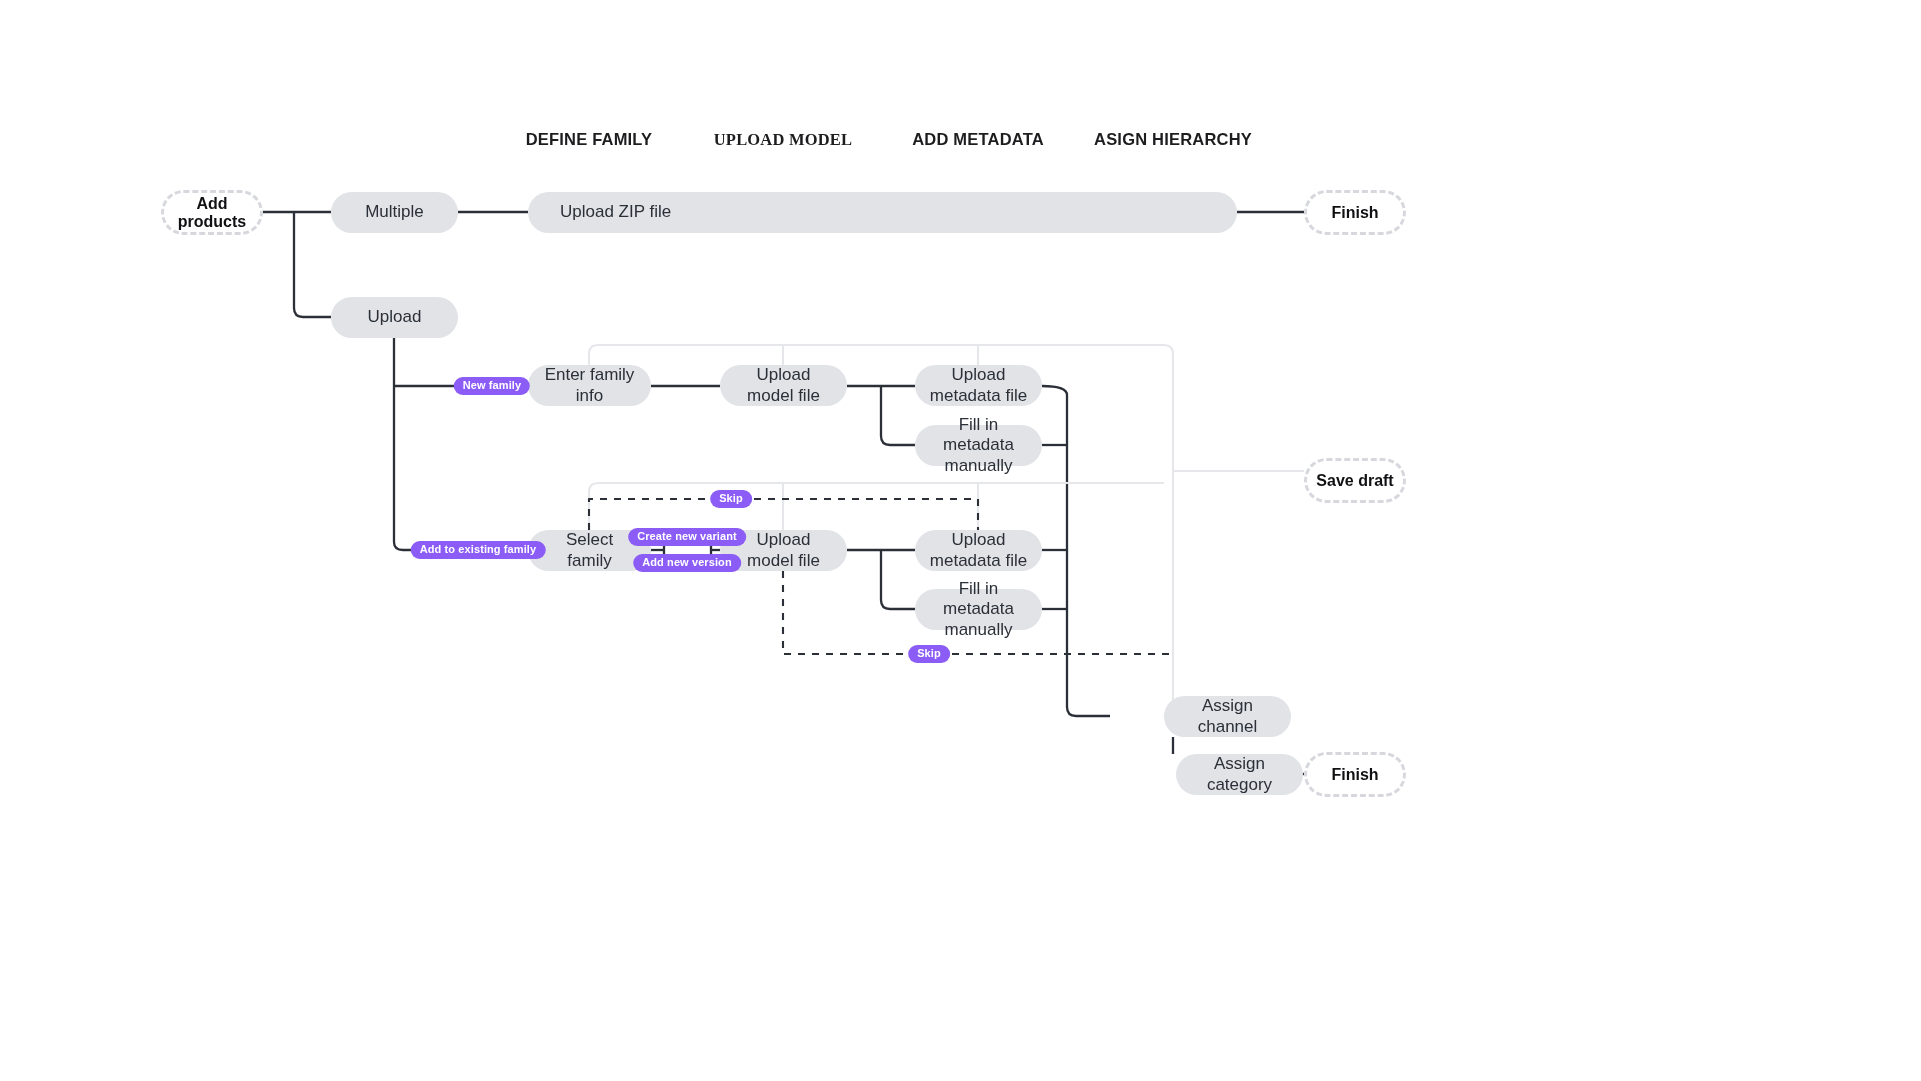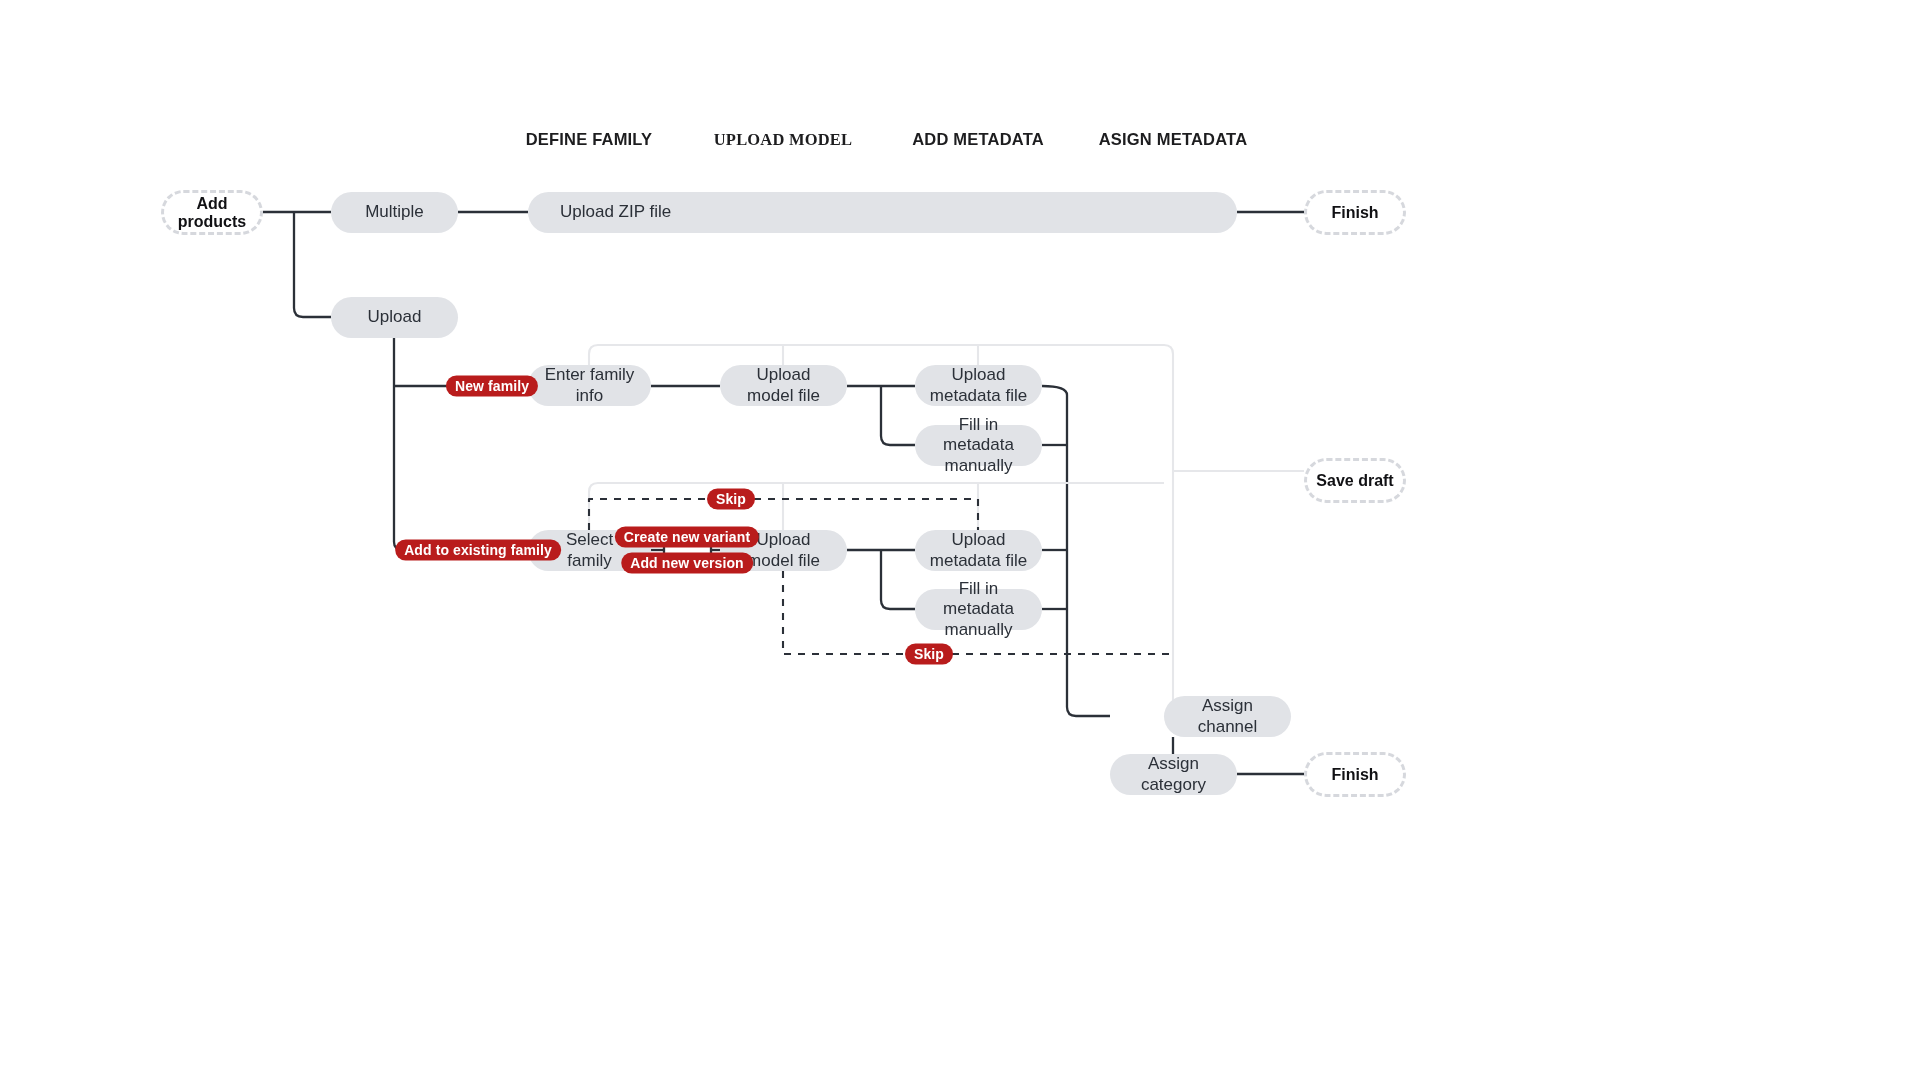--- a/index.html
+++ b/index.html
@@ -65,24 +65,24 @@
     font-size: 16px;
     font-weight: bold;
     display: flex;
     align-items: center;
     justify-content: center;
     text-align: center;
     box-sizing: border-box;
   }
   .badge {
     position: absolute;
-    background: #b91c1c;
+    background: #8b5cf6;
     color: #ffffff;
     border-radius: 999px;
-    font-size: 14px;
+    font-size: 11px;
     font-weight: bold;
     padding: 3px 9px 4px 9px;
     white-space: nowrap;
     display: flex;
     align-items: center;
     justify-content: center;
     transform: translate(-50%, -50%);
     line-height: 1;
     letter-spacing: 0.1px;
   }
@@ -148,21 +148,21 @@
 
     <g fill="none" stroke="#2b3038" stroke-width="2.1" stroke-dasharray="7 7" stroke-linecap="butt" stroke-linejoin="round">
       <path d="M 589 518 L 589 487 L 978 487 L 978 518"></path>
       <path d="M 783 559 L 783 642 L 1173 642"></path>
     </g>
   </svg>
 
   <div class="col-header" style="left:589px; top:118px;">DEFINE FAMILY</div>
   <div class="col-header" style="left:783px; top:118px;font-family:Liberation Serif, serif;">UPLOAD MODEL</div>
   <div class="col-header" style="left:978px; top:118px;">ADD METADATA</div>
-  <div class="col-header" style="left:1173px; top:118px;">ASIGN METADATA</div>
+  <div class="col-header" style="left:1173px; top:118px;">ASIGN HIERARCHY</div>
 
   <div class="terminal" style="left:161px; top:178px; width:102px; height:45px;">Add products</div>
   <div class="terminal" style="left:1304px; top:178px; width:102px; height:45px;">Finish</div>
   <div class="terminal" style="left:1304px; top:446px; width:102px; height:45px;">Save draft</div>
   <div class="terminal" style="left:1304px; top:740px; width:102px; height:45px;">Finish</div>
 
   <div class="node" style="left:331px; top:180px; width:127px; height:41px;">Multiple</div>
   <div class="node wide-left" style="left:528px; top:180px; width:709px; height:41px;">Upload ZIP file</div>
   <div class="node" style="left:331px; top:285px; width:127px; height:41px;">Upload</div>
 
@@ -170,21 +170,21 @@
   <div class="node" style="left:720px; top:353px; width:127px; height:41px;">Upload model file</div>
   <div class="node" style="left:915px; top:353px; width:127px; height:41px;">Upload metadata file</div>
   <div class="node" style="left:915px; top:413px; width:127px; height:41px;">Fill in metadata manually</div>
 
   <div class="node" style="left:528px; top:518px; width:123px; height:41px;">Select family</div>
   <div class="node" style="left:720px; top:518px; width:127px; height:41px;">Upload model file</div>
   <div class="node" style="left:915px; top:518px; width:127px; height:41px;">Upload metadata file</div>
   <div class="node" style="left:915px; top:577px; width:127px; height:41px;">Fill in metadata manually</div>
 
   <div class="node" style="left:1164px; top:684px; width:127px; height:41px;">Assign channel</div>
-  <div class="node" style="left:1110px; top:742px; width:127px; height:41px;">Assign category</div>
+  <div class="node" style="left:1176px; top:742px; width:127px; height:41px;">Assign category</div>
 
   <div class="badge" style="left:492px; top:374px;">New family</div>
   <div class="badge" style="left:478px; top:538px;">Add to existing family</div>
   <div class="badge" style="left:687px; top:525px;">Create new variant</div>
   <div class="badge" style="left:687px; top:551px;">Add new version</div>
   <div class="badge" style="left:731px; top:487px;">Skip</div>
   <div class="badge" style="left:929px; top:642px;">Skip</div>
 
 </div>
 

